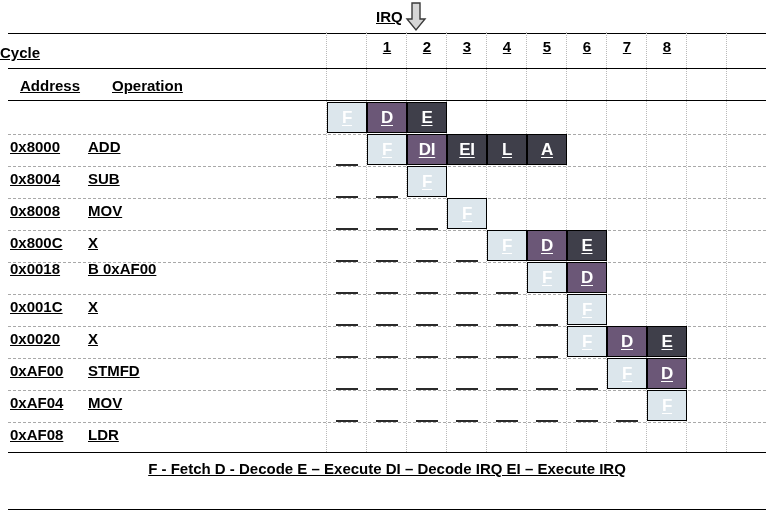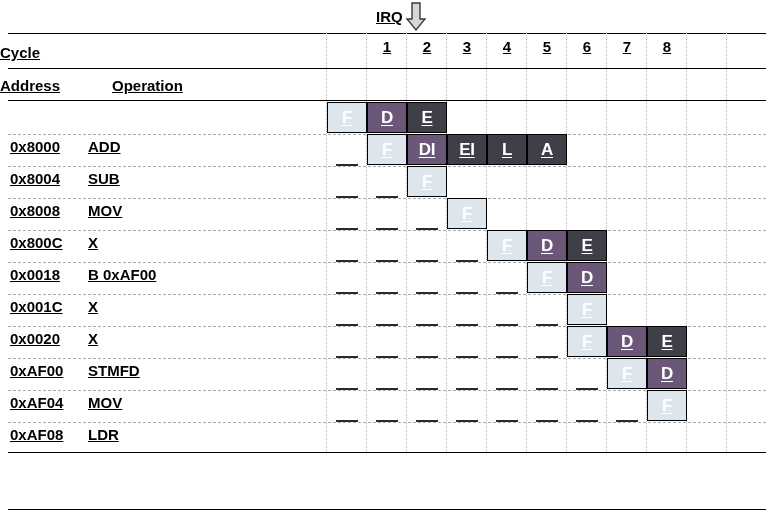--- a/index.html
+++ b/index.html
@@ -122,21 +122,21 @@
       <div class="cyc-num" style="left: 527px;"><span>5</span></div>
       <div class="cyc-num" style="left: 567px;"><span>6</span></div>
       <div class="cyc-num" style="left: 607px;"><span>7</span></div>
       <div class="cyc-num" style="left: 647px;"><span>8</span></div>
     </div>
   <div id="rowlabels">
       <div class="row-label" style="left: 10px; top: 110px;"><span class="addr">0x8000</span><span class="op">ADD</span></div>
       <div class="row-label" style="left: 10px; top: 142px;"><span class="addr">0x8004</span><span class="op">SUB</span></div>
       <div class="row-label" style="left: 10px; top: 174px;"><span class="addr">0x8008</span><span class="op">MOV</span></div>
       <div class="row-label" style="left: 10px; top: 206px;"><span class="addr">0x800C</span><span class="op">X</span></div>
-      <div class="row-label" style="left: 10px; top: 238px;"><span class="addr">0x0018</span><span class="op">B 0xAF00</span></div>
+      <div class="row-label" style="left: 10px; top: 232px;"><span class="addr">0x0018</span><span class="op">B 0xAF00</span></div>
       <div class="row-label" style="left: 10px; top: 270px;"><span class="addr">0x001C</span><span class="op">X</span></div>
       <div class="row-label" style="left: 10px; top: 302px;"><span class="addr">0x0020</span><span class="op">X</span></div>
       <div class="row-label" style="left: 10px; top: 334px;"><span class="addr">0xAF00</span><span class="op">STMFD</span></div>
       <div class="row-label" style="left: 10px; top: 366px;"><span class="addr">0xAF04</span><span class="op">MOV</span></div>
       <div class="row-label" style="left: 10px; top: 398px;"><span class="addr">0xAF08</span><span class="op">LDR</span></div>
     </div>
   <div id="dashes">
       <div class="dash" style="left: 336px; top: 164px;"></div>
       <div class="dash" style="left: 336px; top: 196px;"></div>
       <div class="dash" style="left: 376px; top: 196px;"></div>
@@ -245,23 +245,26 @@
         <span>D</span>
       </div>
       <div class="cell c-f" style="left: 647px; top: 390px;">
         <span>F</span>
       </div>
     </div>
 
   <div class="lbl" style="left:0;top:44px;">
     <u>Cycle</u>
   </div>
-  <div class="lbl" style="left:0;top:77px;">
+  <div class="lbl" style="left:20px;top:77px;">
     <u>Address</u>
   </div>
   <div class="lbl" style="left:112px;top:77px;">
     <u>Operation</u>
   </div>
 
   <div id="legend">
+    <div class="leg-line">
+      <u>F - Fetch    D - Decode    E – Execute  DI – Decode IRQ    EI – Execute IRQ</u>
+    </div>
   </div>
 
 </div>
 
 </body></html>

